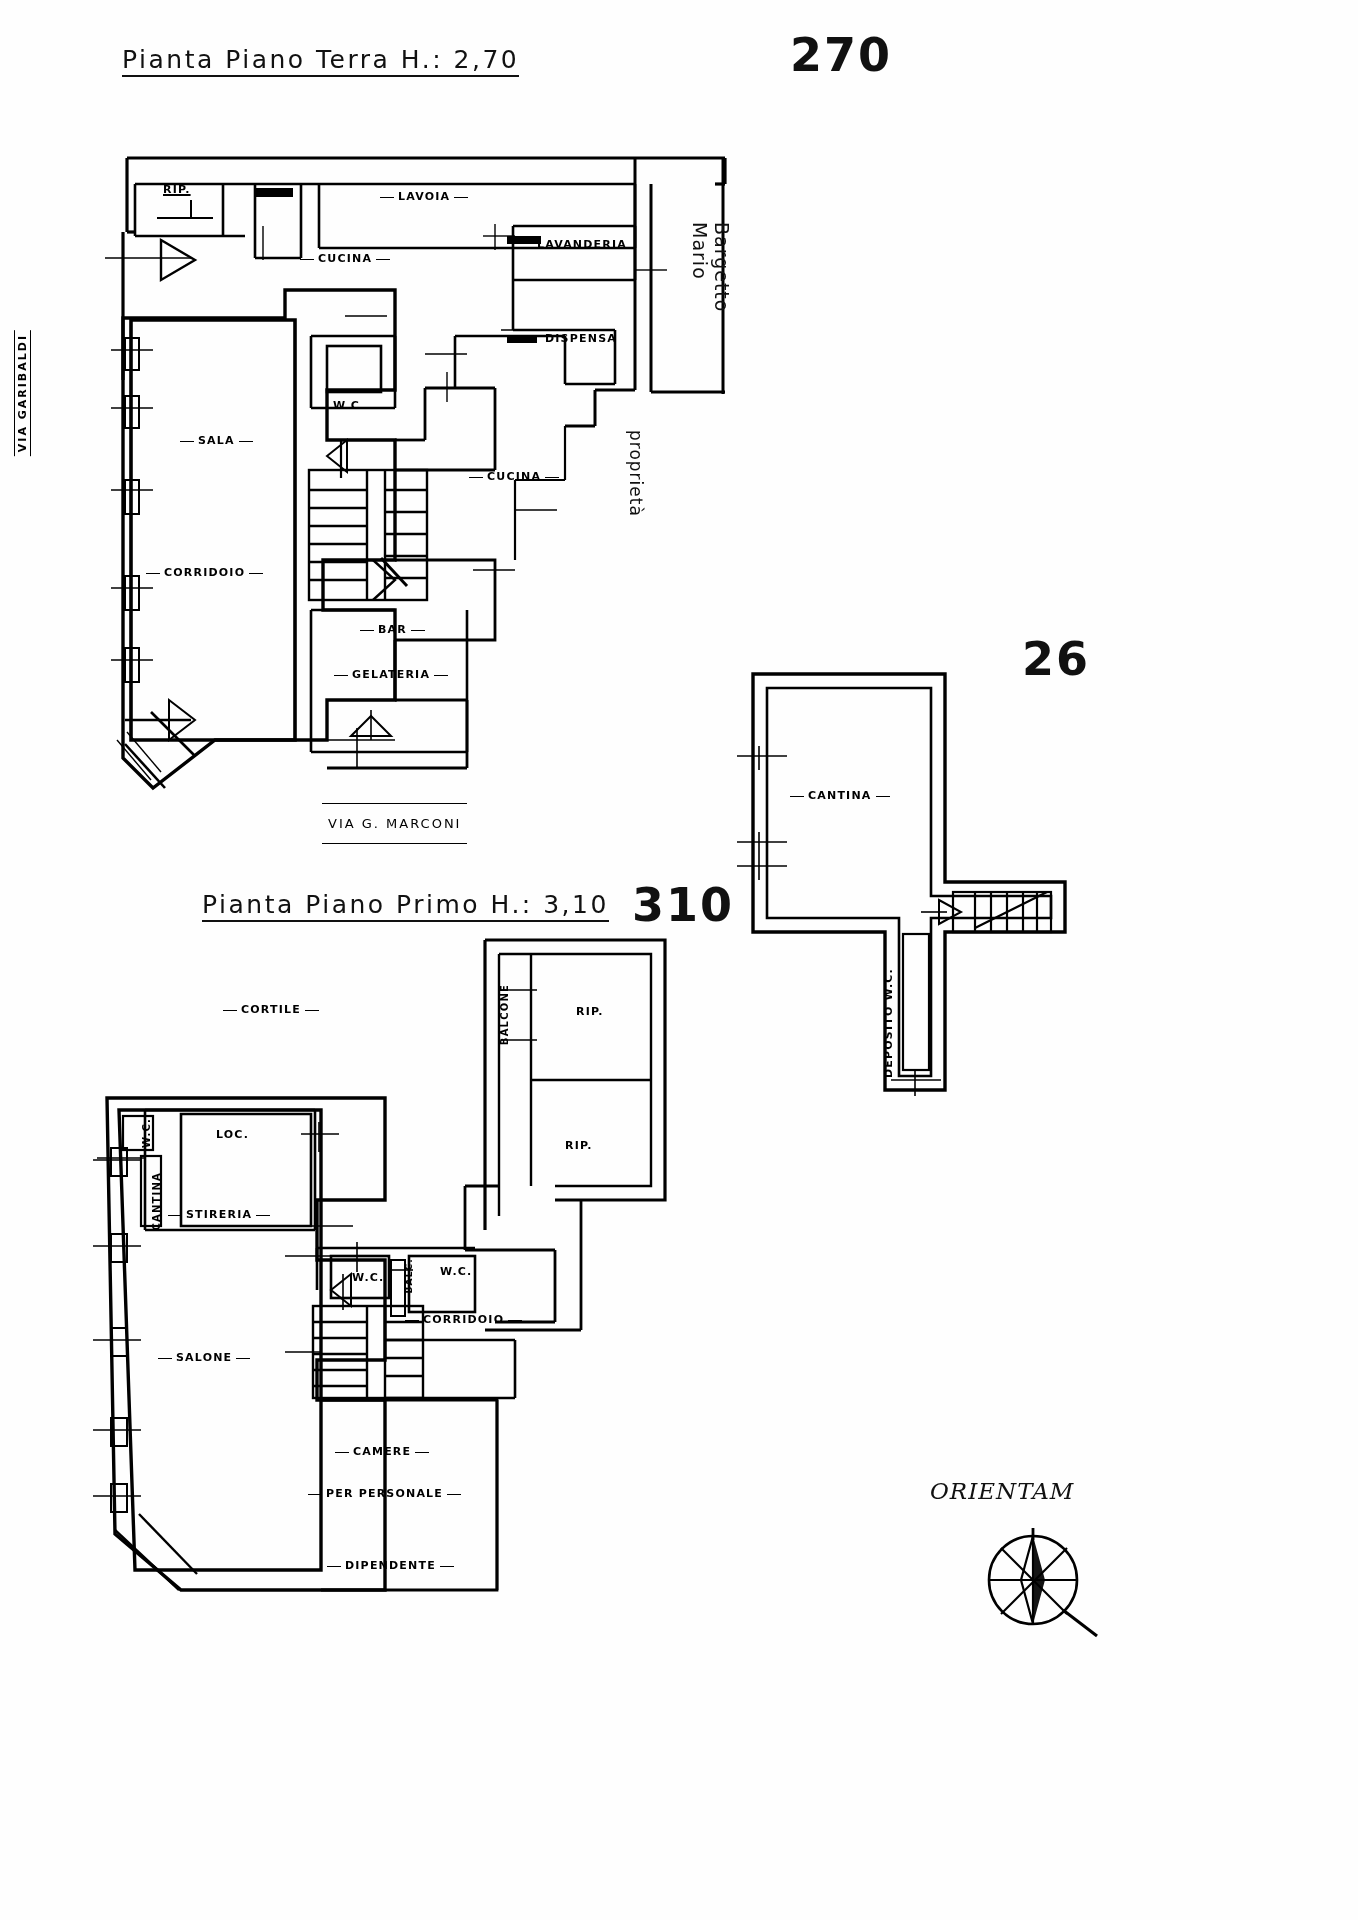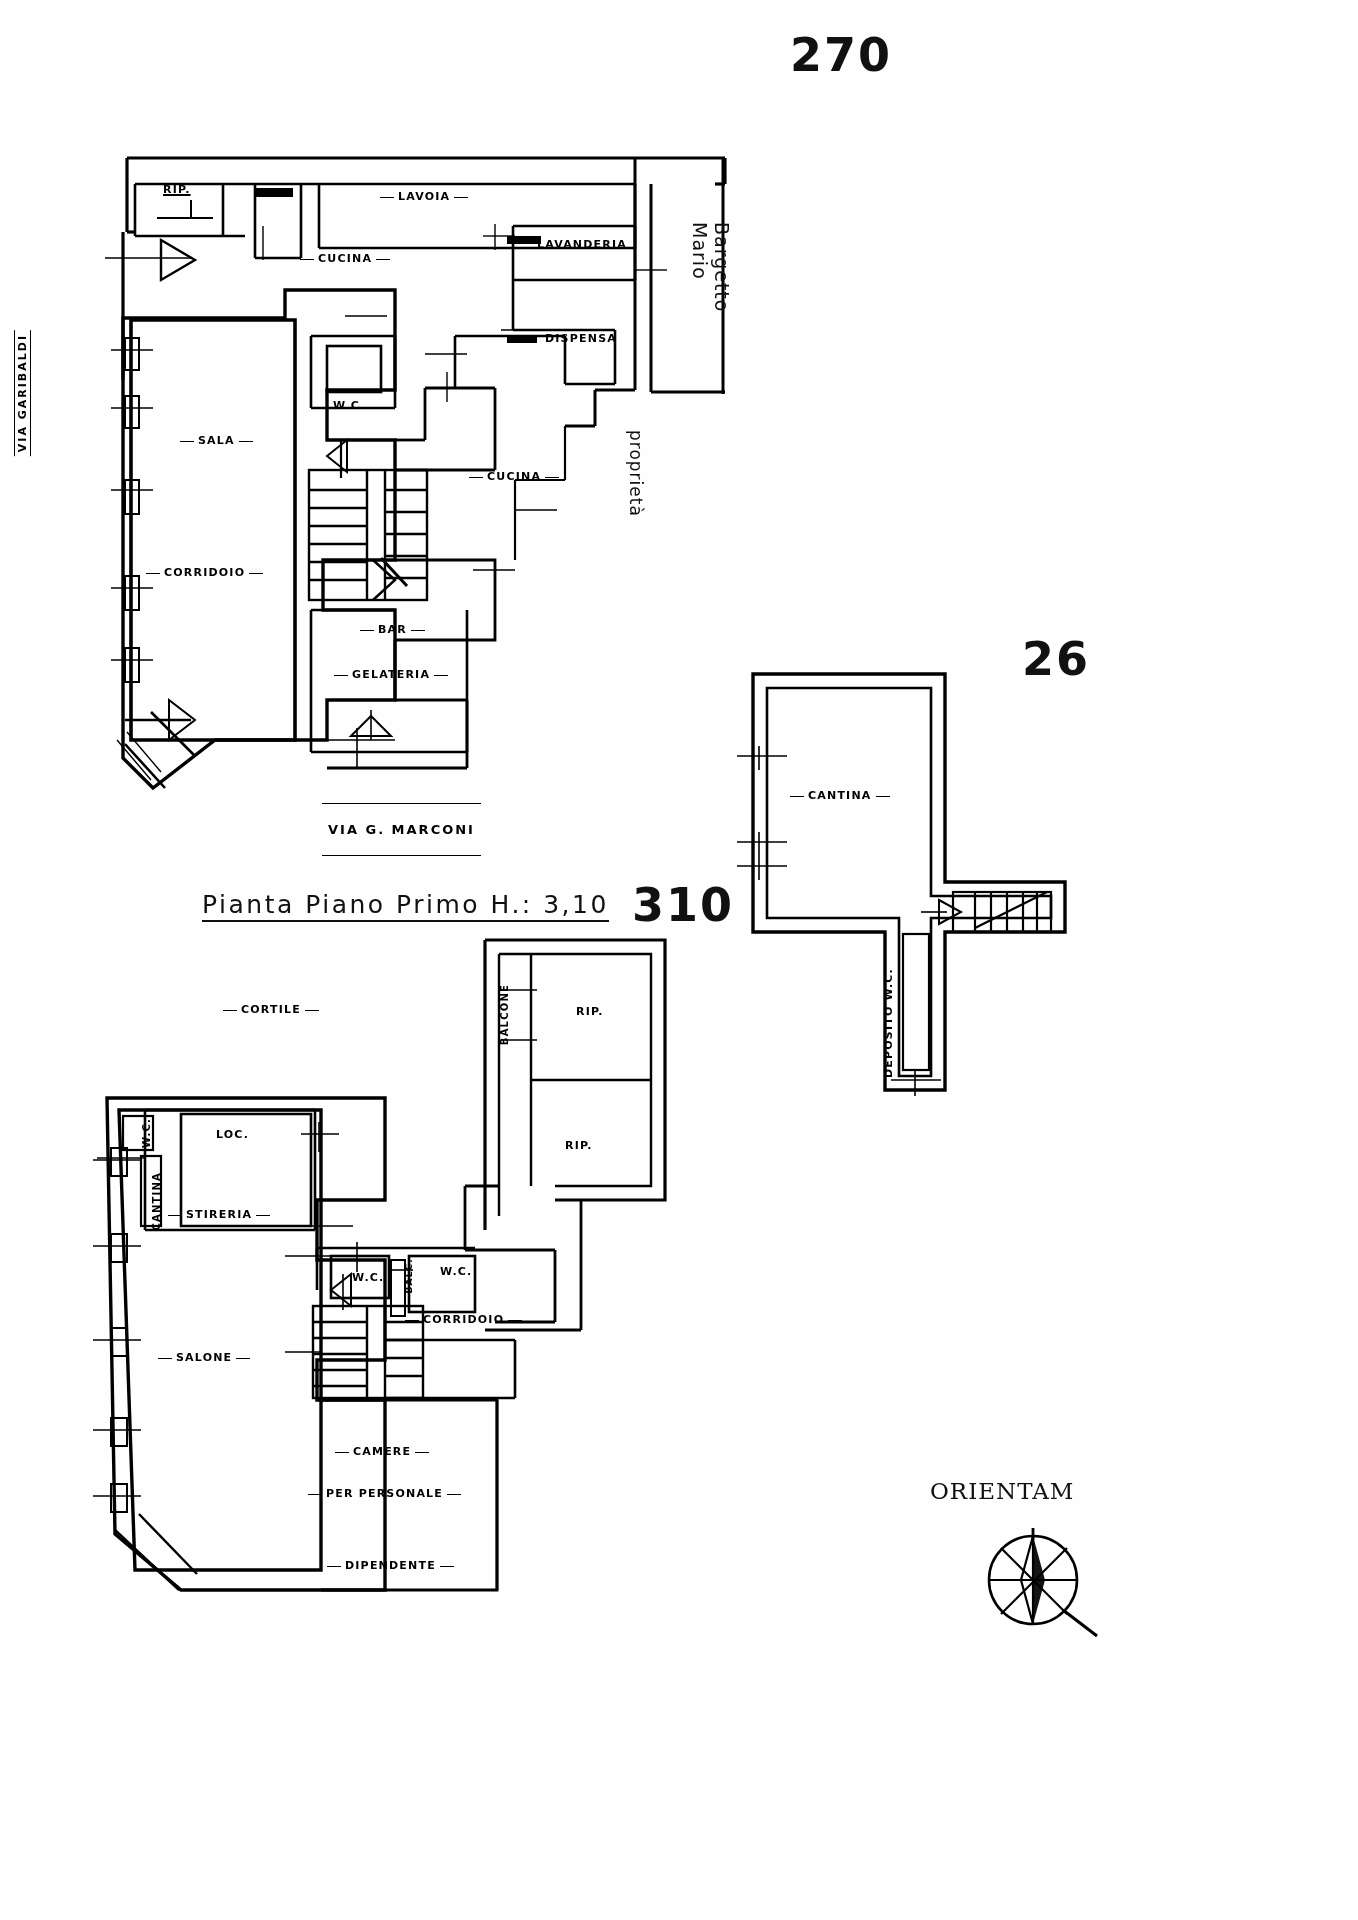--- a/index.html
+++ b/index.html
@@ -53,29 +53,29 @@
   
   .vert{writing-mode:vertical-rl;}
   .vert-rot{transform:rotate(180deg);}
 
   
   .plan{position:absolute;}
   .plan svg{display:block;overflow:visible;}
 
   
   .street{
-    position:absolute;font-size:13px;font-weight:700;letter-spacing:2px;
+    position:absolute;font-size:13px;font-weight:400;letter-spacing:2px;
     border-top:1.6px solid #000;border-bottom:1.6px solid #000;
-    padding:18px 6px;white-space:nowrap;
+    padding:12px 6px;white-space:nowrap;
   }
 
   
   .compass{position:absolute;}
   .orient{
-    position:absolute;font-family:"DejaVu Serif",serif;
+    position:absolute;font-family:"DejaVu Serif",serif;font-style:italic;
     font-size:23px;letter-spacing:1px;color:#111;white-space:nowrap;
   }
 
   
   .side-street{
     position:absolute;
     font-size:11px;font-weight:700;letter-spacing:2px;
     writing-mode:vertical-rl;transform:rotate(180deg);
     border-left:1.4px solid #000;border-right:1.4px solid #000;
     padding:4px 1px;
@@ -89,20 +89,21 @@
   .owner{
     position:absolute;font-size:19px;letter-spacing:1px;
     writing-mode:vertical-rl;color:#111;white-space:nowrap;line-height:1.15;
   }
 </style>
 </head>
 <body>
 
 <div class="sheet">
 
+  <div class="hand hand-title" style="left:122px; top:45px;">Pianta  Piano  Terra  H.: 2,70</div>
   <div class="hand hand-big" style="left:790px; top:28px;">270</div>
 
   <div class="plan" style="left:95px; top:140px; width:660px; height:680px;">
     <svg width="660" height="680" viewBox="0 0 660 680">
       <g fill="none" stroke="#000" stroke-width="3.2">
 
         <path d="M32 18 H630"></path>
         <path d="M630 18 V44"></path>
 
         <path d="M630 44 H620"></path>

